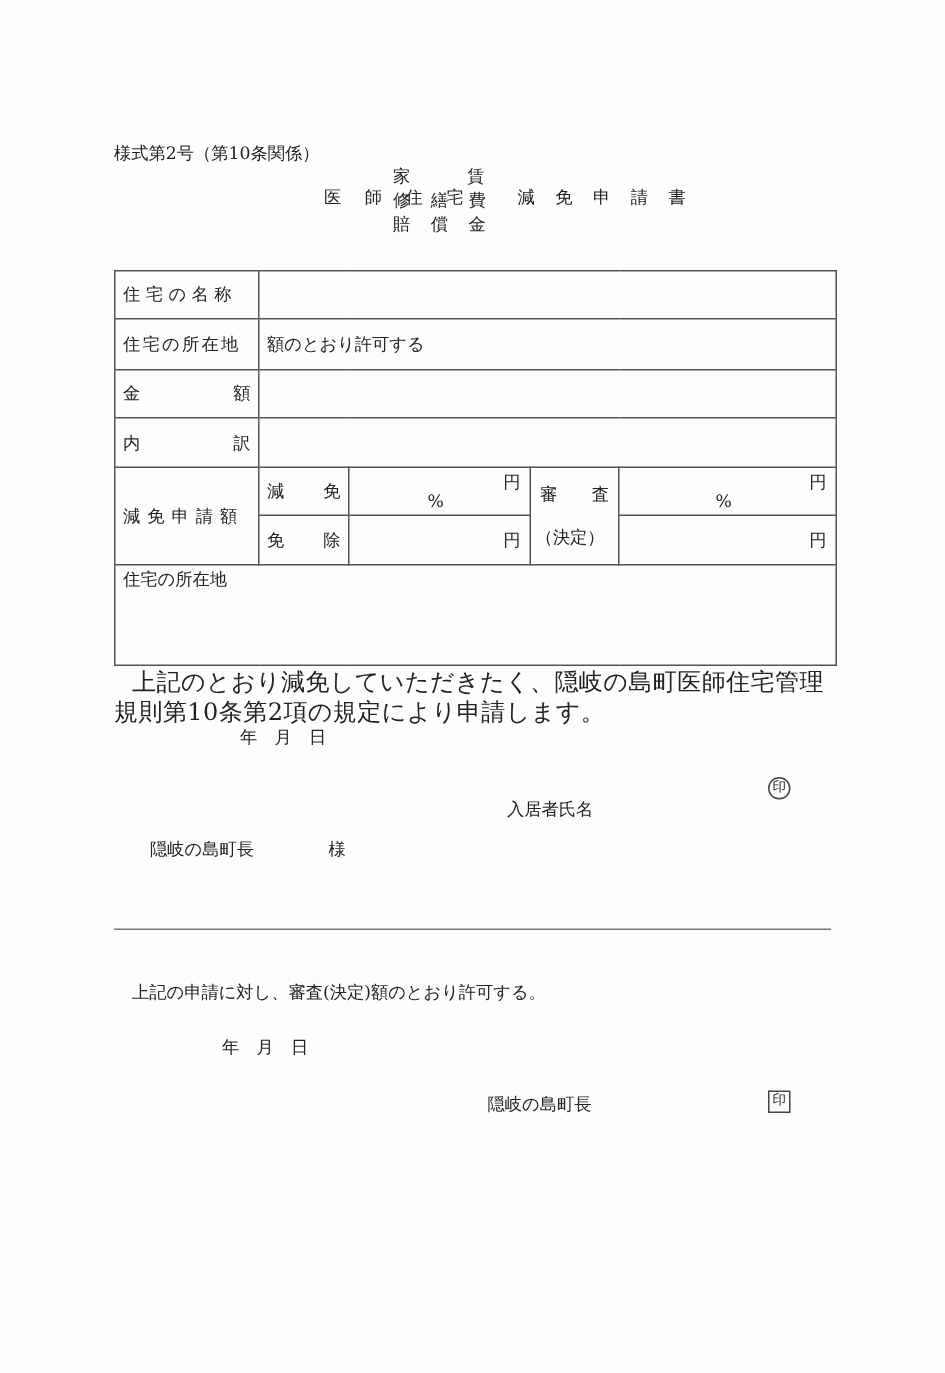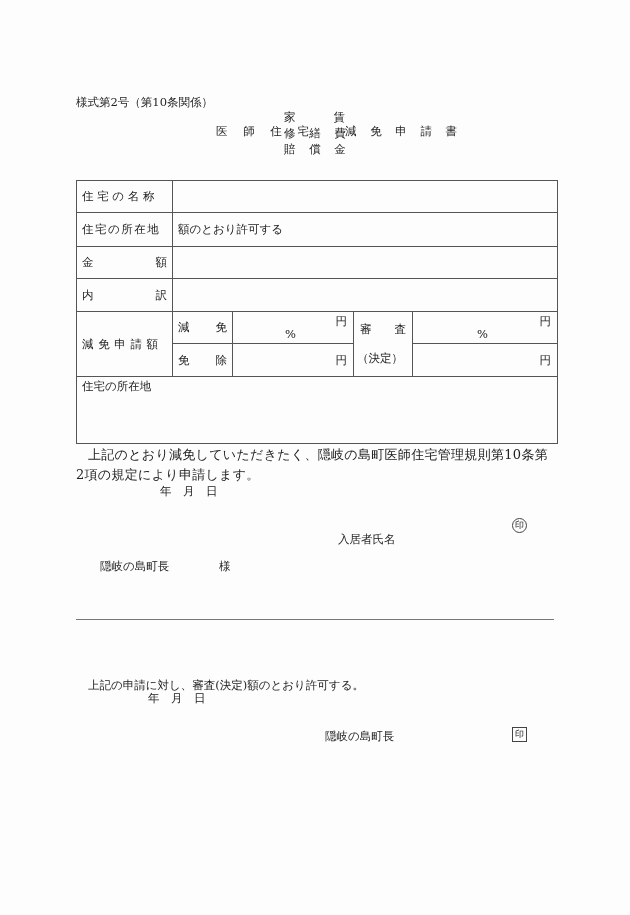--- a/index.html
+++ b/index.html
@@ -4,47 +4,47 @@
 <style>
   html, body { margin: 0; padding: 0; }
   body {
     width: 630px; height: 915px; background: #fdfdfd; position: relative; overflow: hidden;
     font-family: "DejaVu Serif", "Liberation Serif", serif; color: #222; font-size: 11.5px;
   }
   .abs { position: absolute; white-space: nowrap; }
   .form-number { left: 76px; top: 95px; font-size: 11.5px; }
   .title-block { left: 180px; top: 109px; }
   .title-prefix { position: absolute; left: 0; top: 15px; letter-spacing: 6px; margin-left: 36px; }
-  .title-mid { position: absolute; left: 104px; top: 0; line-height: 16px; letter-spacing: 5px; }
+  .title-mid { position: absolute; left: 82px; top: 0; line-height: 16px; letter-spacing: 5px; }
   .title-mid div { height: 16px; }
   .title-suffix { position: absolute; left: 165px; top: 15px; letter-spacing: 5px; text-align: center; }
 
   table.form {
     position: absolute; left: 76px; top: 180px; width: 481px;
     border-collapse: collapse; table-layout: fixed;
   }
   table.form td { border: 1px solid #555; padding: 4px 5px; vertical-align: middle; font-size: 11.5px; }
   .spread { display: flex; justify-content: space-between; }
   .amt-cell { position: relative; }
   .amt-cell .yen { position: absolute; right: 6px; top: 2px; }
   .amt-cell .pct { position: absolute; left: 50%; top: 15px; transform: translateX(-8px); }
   .amt-cell .yen-mid { position: absolute; right: 6px; top: 9px; }
   .reason-label { position: absolute; left: 5px; top: 2px; }
 
-  .para { left: 76px; top: 445px; width: 480px; white-space: normal; line-height: 20px; text-indent: 12px; font-size: 13px; letter-spacing: 0.3px; }
+  .para { left: 76px; top: 445px; width: 480px; white-space: normal; line-height: 20px; text-indent: 12px; font-size: 16px; letter-spacing: 0.3px; }
   .date1 { left: 160px; top: 484px; word-spacing: 18px; }
   .resident { left: 338px; top: 532px; }
   .seal1 {
     left: 512px; top: 518px; width: 13px; height: 13px; border: 1px solid #444; border-radius: 50%;
     font-size: 9px; line-height: 13px; text-align: center;
   }
   .addressee { left: 100px; top: 559px; }
   .sama { left: 219px; top: 559px; }
   .divider { left: 76px; top: 619px; width: 478px; height: 0; border-top: 1.5px solid #777; }
-  .approval { left: 88px; top: 654px; margin-top: 24px; }
+  .approval { left: 88px; top: 654px; }
   .date2 { left: 148px; top: 691px; word-spacing: 18px; }
   .mayor { left: 325px; top: 729px; }
   .seal2 {
     left: 512px; top: 727px; width: 13px; height: 13px; border: 1px solid #444;
     font-size: 9px; line-height: 13px; text-align: center;
   }
 </style>
 </head>
 <body>
 

